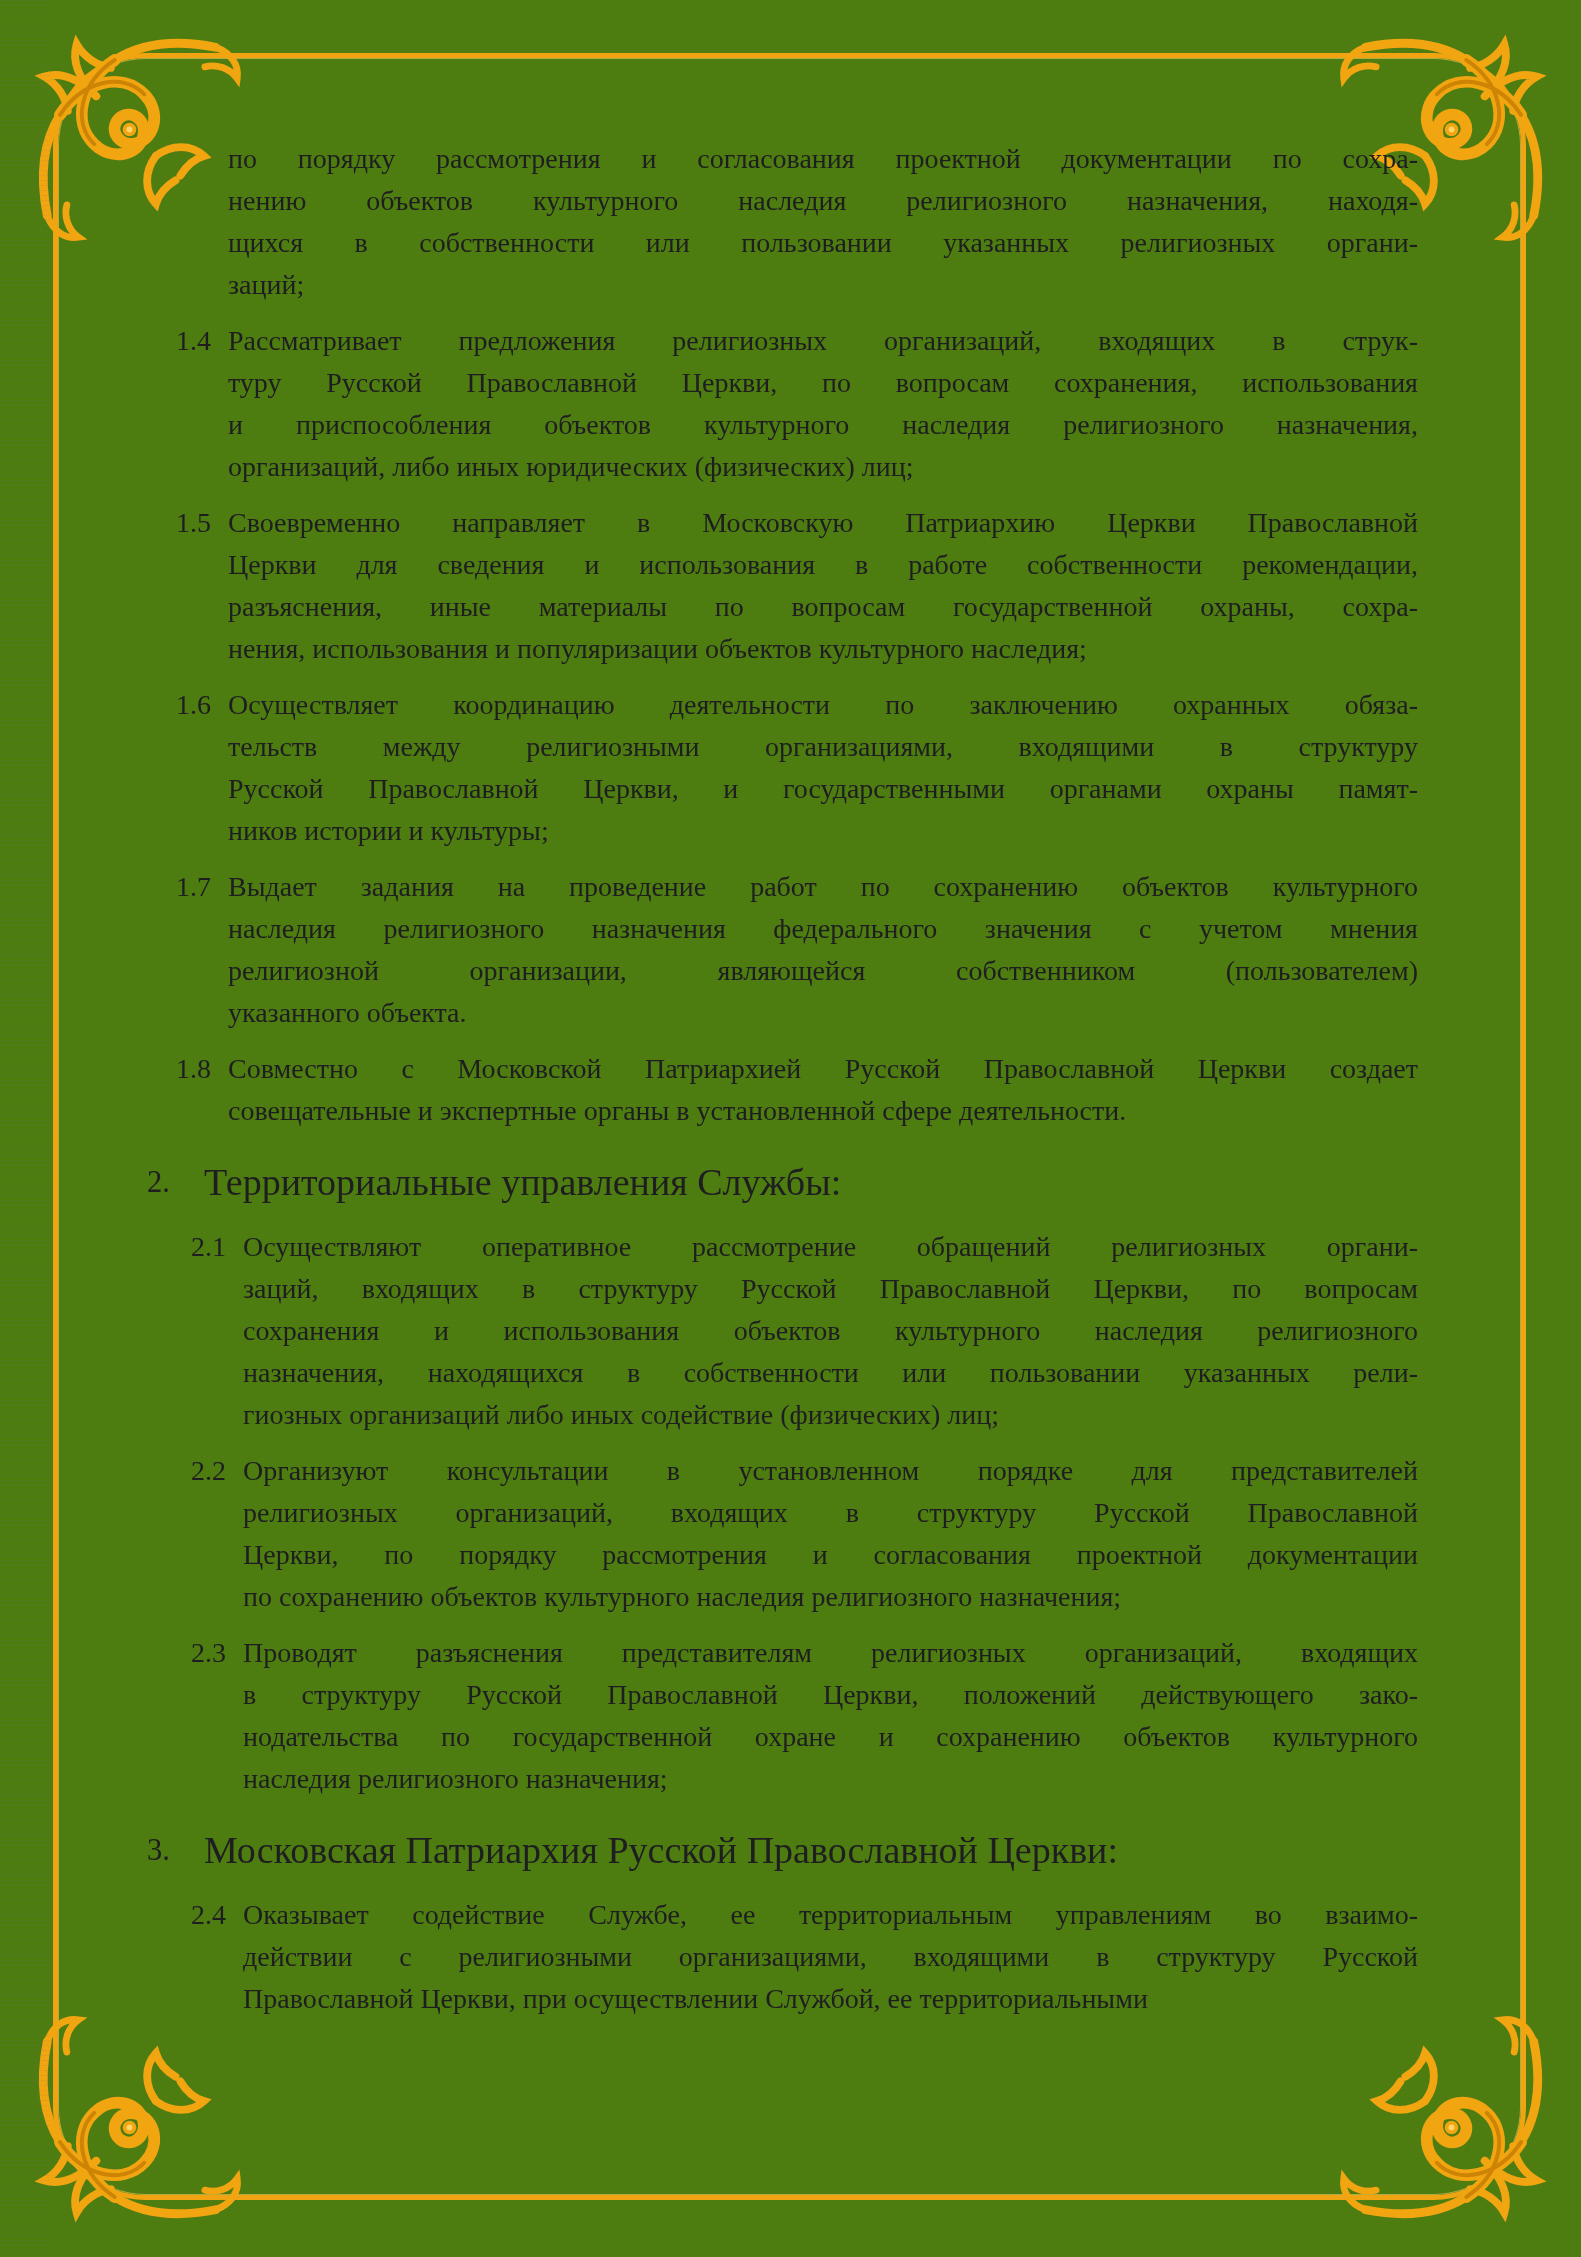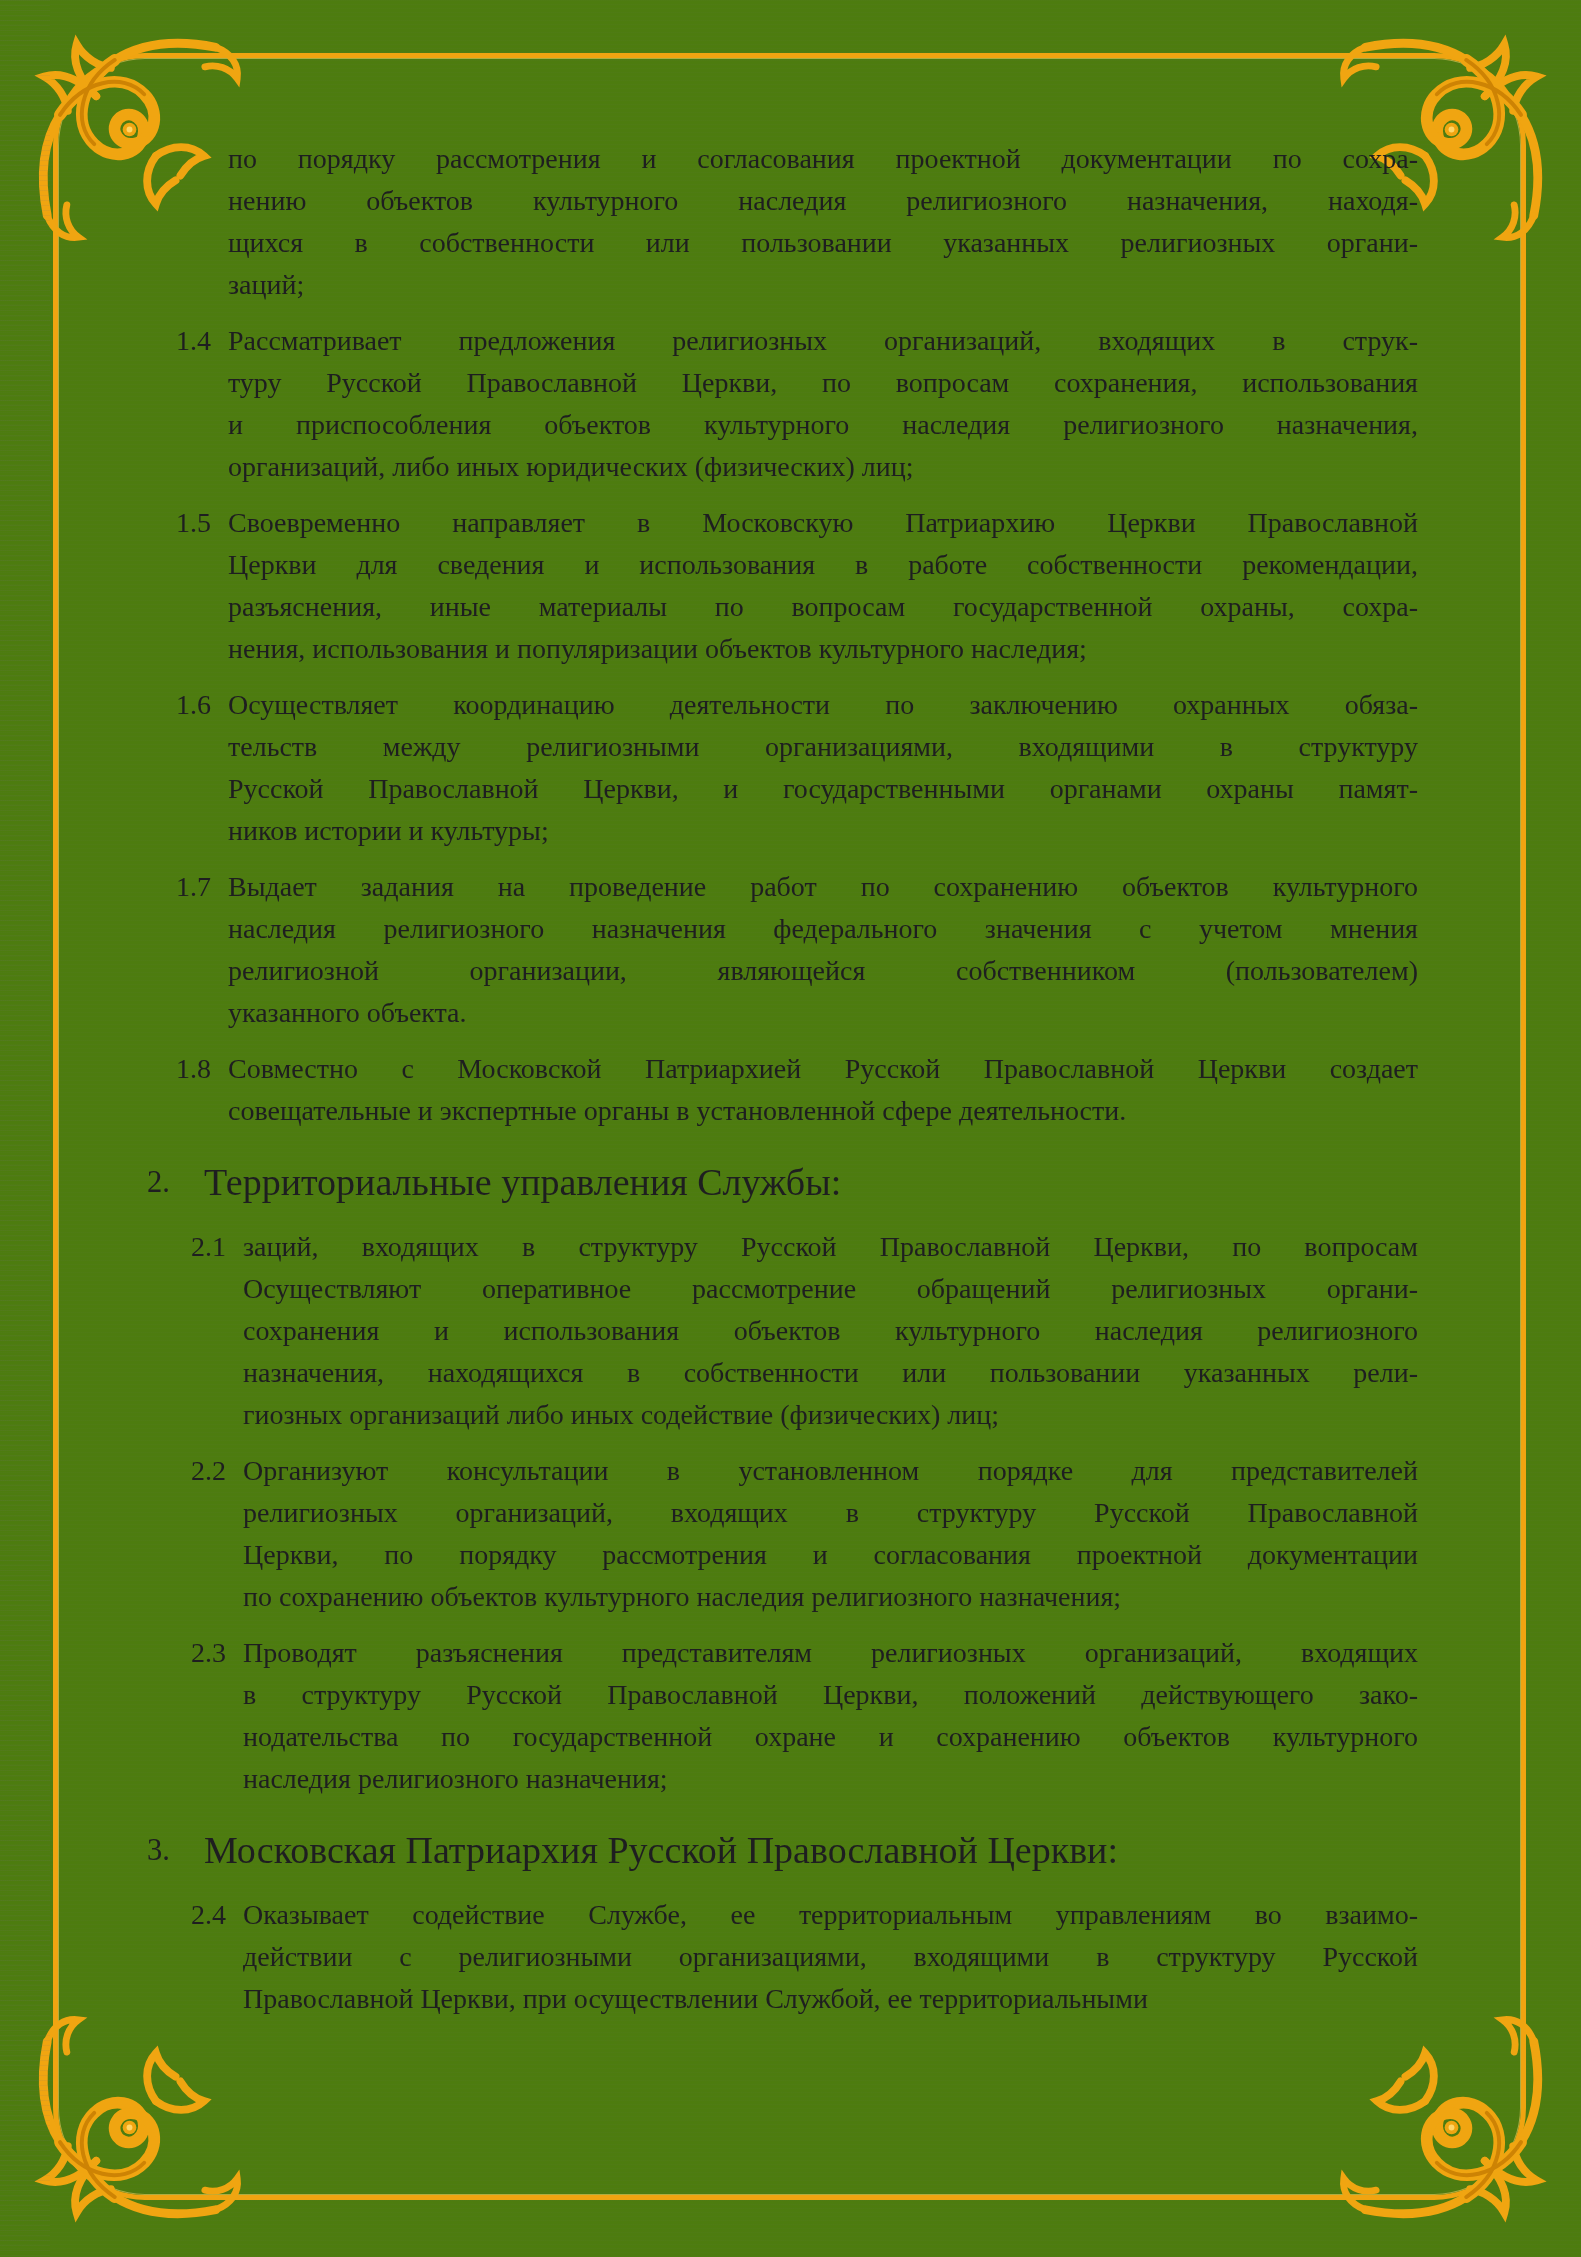--- a/index.html
+++ b/index.html
@@ -138,22 +138,22 @@
         <span class="num">1.8</span>
         <div class="line">Совместно с Московской Патриархией Русской Православной Церкви создает</div>
         <div class="line">совещательные и экспертные органы в установленной сфере деятельности.</div>
       </div>
       <div class="block heading">
         <span class="num">2.</span>
         <div class="line">Территориальные управления Службы:</div>
       </div>
       <div class="block item2">
         <span class="num">2.1</span>
+        <div class="line">Осуществляют оперативное рассмотрение обращений религиозных органи-</div>
         <div class="line">заций, входящих в структуру Русской Православной Церкви, по вопросам</div>
-        <div class="line">Осуществляют оперативное рассмотрение обращений религиозных органи-</div>
         <div class="line">сохранения и использования объектов культурного наследия религиозного</div>
         <div class="line">назначения, находящихся в собственности или пользовании указанных рели-</div>
         <div class="line">гиозных организаций либо иных содействие (физических) лиц;</div>
       </div>
       <div class="block item2">
         <span class="num">2.2</span>
         <div class="line">Организуют консультации в установленном порядке для представителей</div>
         <div class="line">религиозных организаций, входящих в структуру Русской Православной</div>
         <div class="line">Церкви, по порядку рассмотрения и согласования проектной документации</div>
         <div class="line">по сохранению объектов культурного наследия религиозного назначения;</div>

